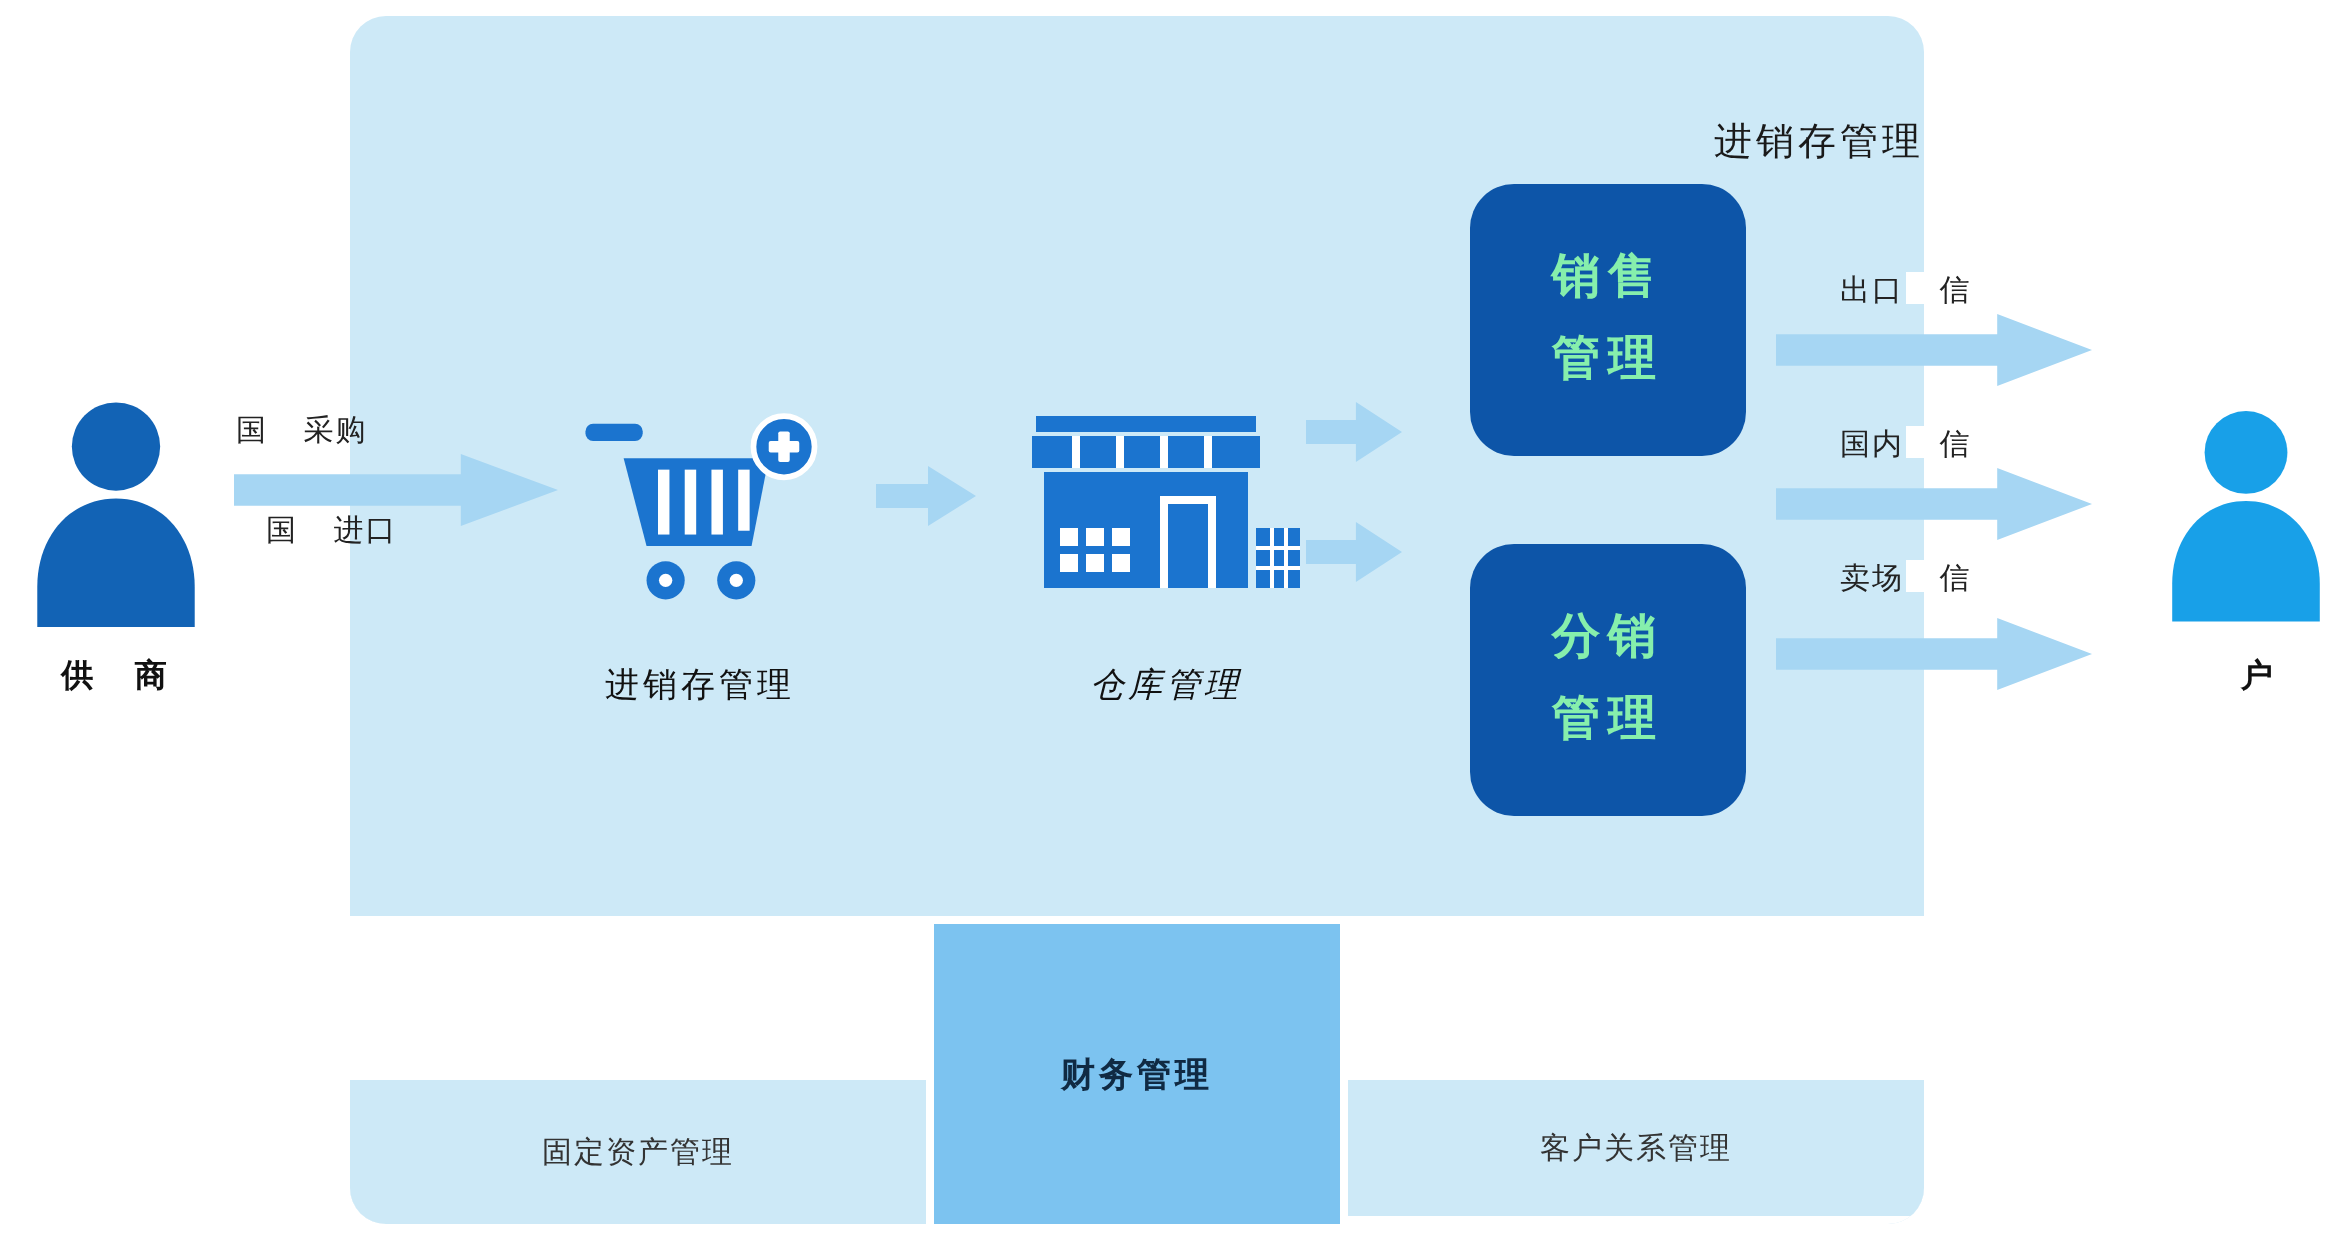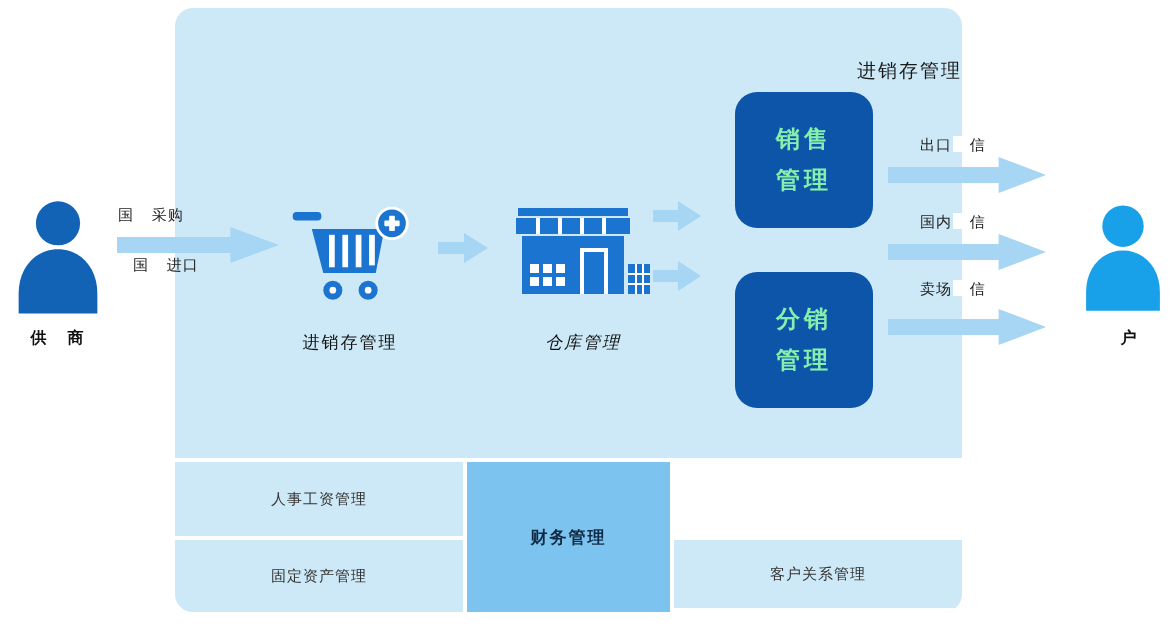--- a/index.html
+++ b/index.html
@@ -47,23 +47,20 @@
   .person-customer { color:#18a0e8; }
   svg { display:block; }
 </style>
 </head>
 <body>
 
 <div class="panel">
   <div class="panel-title">进销存管理</div>
 
   <div class="bottom">
-    <div class="cell a">
-      <span>人事工资管理</span>
-    </div>
     <div class="cell mid">
       <span>财务管理</span>
     </div>
     <div class="cell b">
       <span>固定资产管理</span>
     </div>
     <div class="cell d">
       <span>客户关系管理</span>
     </div>
   </div>

